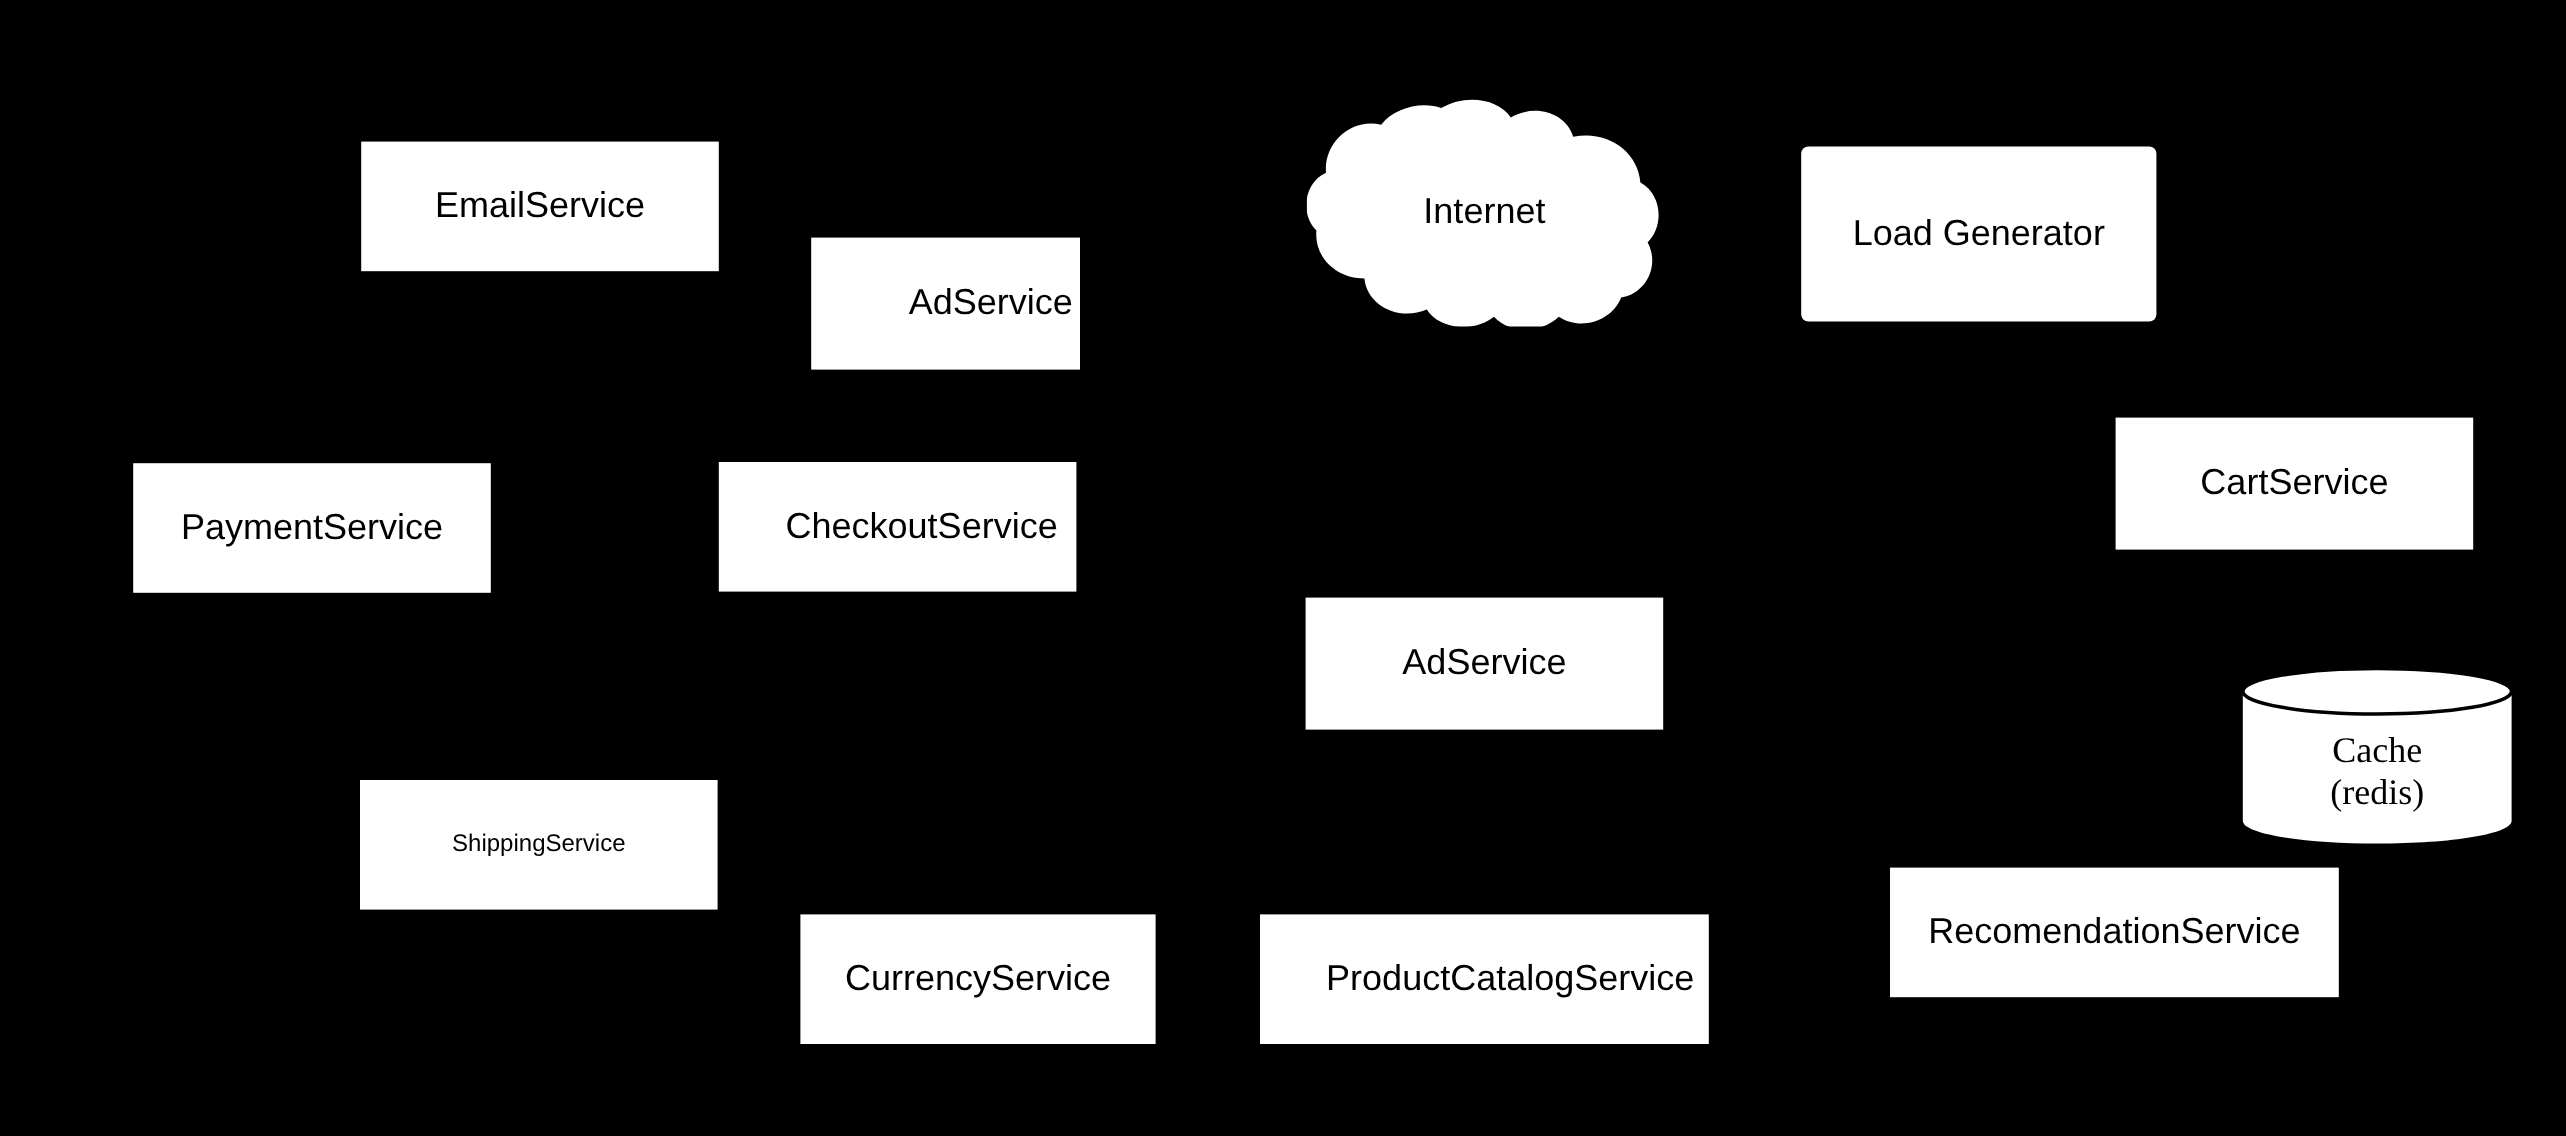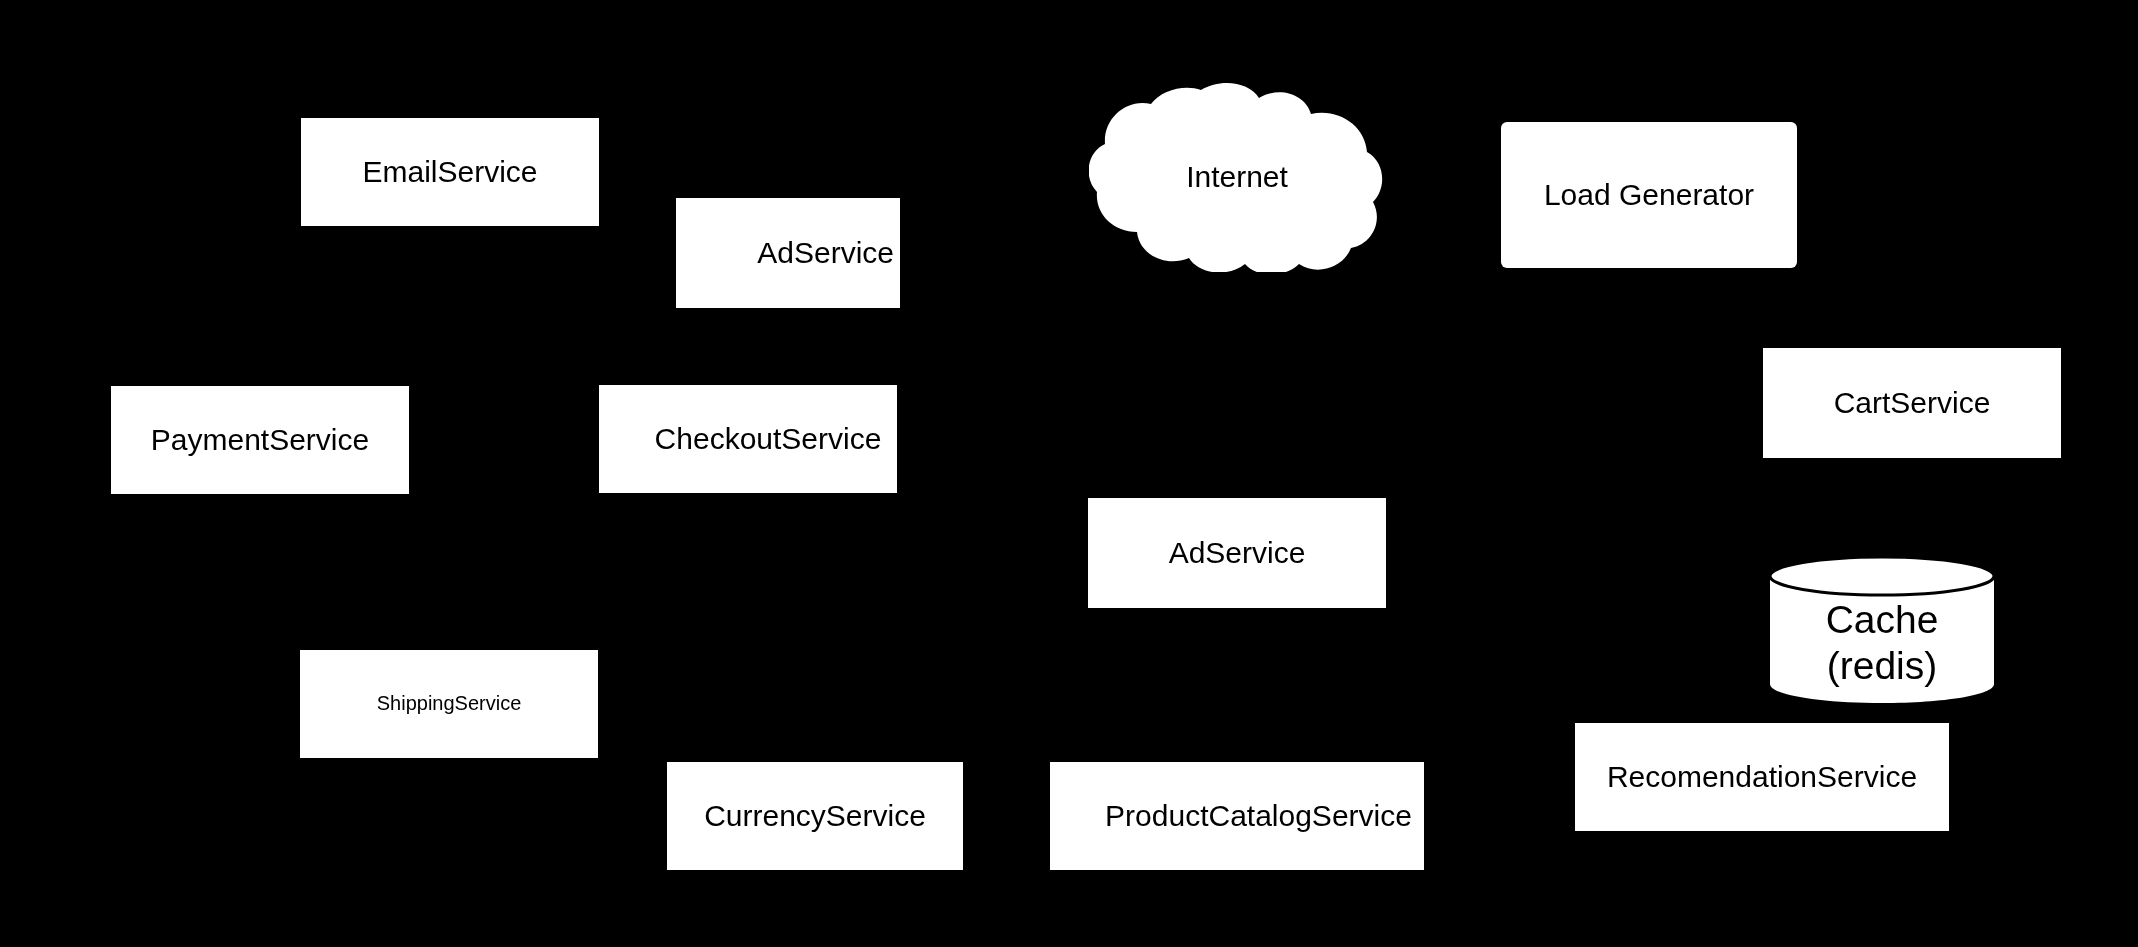--- a/index.html
+++ b/index.html
@@ -81,21 +81,21 @@
     <div class="node shape-rect" style="left: 301px; top: 118px; width: 298px; height: 108px; font-size: 30px; background: rgb(255, 255, 255); color: rgb(0, 0, 0);"><span class="label">EmailService</span></div>
     <div class="node shape-rect" style="left: 676px; top: 198px; width: 224px; height: 110px; font-size: 30px; background: rgb(255, 255, 255); color: rgb(0, 0, 0); text-align: right;"><span class="label">AdService</span></div>
     <div class="node shape-cloud" style="left: 1089px; top: 82px; width: 296px; height: 190px; font-size: 30px; color: rgb(0, 0, 0); text-align: center;"><svg class="cloud-svg" viewBox="0 0 296 190" preserveAspectRatio="none">
         <path fill="#ffffff" d="M112 8 C 132 -4 160 0 170 16 C 190 4 216 12 222 32 C 250 26 276 44 278 70 C 296 80 298 106 284 120 C 294 138 284 162 262 166 C 254 186 228 194 210 182 C 196 196 168 196 156 182 C 138 196 110 192 100 176 C 76 186 50 172 48 150 C 24 150 6 132 8 110 C -6 96 -2 70 16 62 C 14 36 38 16 62 22 C 72 8 96 2 112 8 Z"></path>
       </svg><span class="label">Internet</span></div>
     <div class="node shape-rounded" style="left: 1501px; top: 122px; width: 296px; height: 146px; font-size: 30px; background: rgb(255, 255, 255); color: rgb(0, 0, 0);"><span class="label">Load Generator</span></div>
     <div class="node shape-rect" style="left: 73px; top: 386px; width: 298px; height: 108px; font-size: 30px; background: rgb(255, 255, 255); color: rgb(0, 0, 0); margin-left: 38px;"><span class="label">PaymentService</span></div>
     <div class="node shape-rect" style="left: 599px; top: 385px; width: 298px; height: 108px; font-size: 30px; background: rgb(255, 255, 255); color: rgb(0, 0, 0); padding-left: 40px;"><span class="label">CheckoutService</span></div>
     <div class="node shape-rect" style="left: 1763px; top: 348px; width: 298px; height: 110px; font-size: 30px; background: rgb(255, 255, 255); color: rgb(0, 0, 0);"><span class="label">CartService</span></div>
     <div class="node shape-rect" style="left: 1088px; top: 498px; width: 298px; height: 110px; font-size: 30px; background: rgb(255, 255, 255); color: rgb(0, 0, 0);"><span class="label">AdService</span></div>
-    <div class="node shape-cylinder" style="left: 1769px; top: 556px; width: 226px; height: 148px; font-size: 39px; color: rgb(0, 0, 0);"><svg class="cyl-svg" viewBox="0 0 226 148" preserveAspectRatio="none">
+    <div class="node shape-cylinder" style="left: 1868px; top: 556px; width: 226px; height: 148px; font-size: 30px; color: rgb(0, 0, 0); font-family: Liberation Serif, serif;"><svg class="cyl-svg" viewBox="0 0 226 148" preserveAspectRatio="none">
         <path fill="#ffffff" d="M1 20 L1 128 C 1 139 51 147 113 147 C 175 147 225 139 225 128 L225 20 Z"></path>
         <ellipse cx="113" cy="20" rx="112" ry="19" fill="#ffffff" stroke="#000000" stroke-width="3"></ellipse>
       </svg><span class="label">Cache
 (redis)</span></div>
     <div class="node shape-rect" style="left: 300px; top: 650px; width: 298px; height: 108px; font-size: 20px; background: rgb(255, 255, 255); color: rgb(0, 0, 0);"><span class="label">ShippingService</span></div>
     <div class="node shape-rect" style="left: 1575px; top: 723px; width: 374px; height: 108px; font-size: 30px; background: rgb(255, 255, 255); color: rgb(0, 0, 0);"><span class="label">RecomendationService</span></div>
     <div class="node shape-rect" style="left: 667px; top: 762px; width: 296px; height: 108px; font-size: 30px; background: rgb(255, 255, 255); color: rgb(0, 0, 0);"><span class="label">CurrencyService</span></div>
     <div class="node shape-rect" style="left: 1050px; top: 762px; width: 374px; height: 108px; font-size: 30px; background: rgb(255, 255, 255); color: rgb(0, 0, 0); padding-left: 43px;"><span class="label">ProductCatalogService</span></div>
   </div>
 

